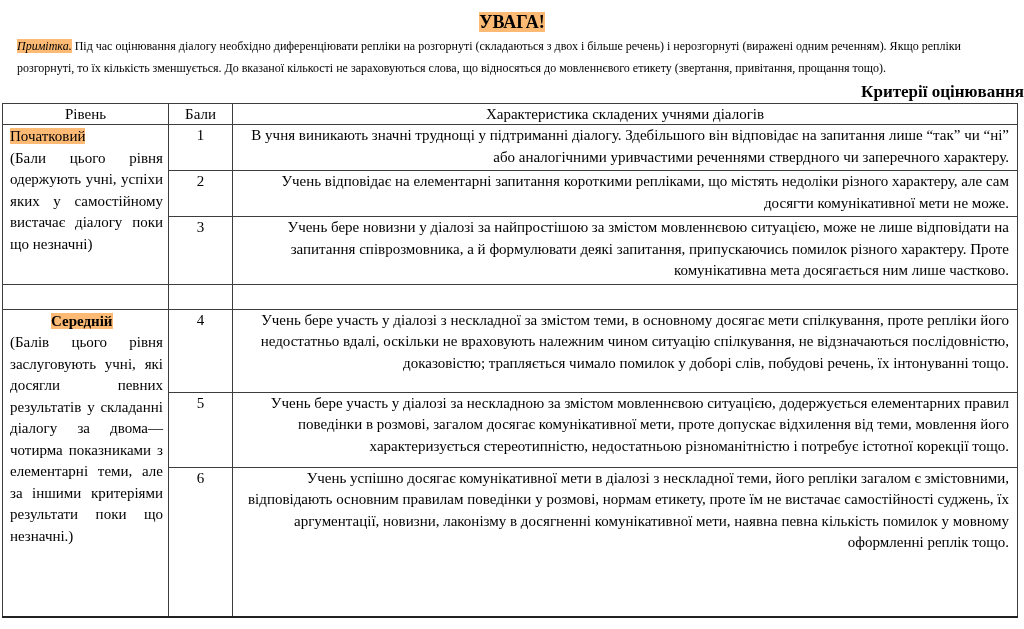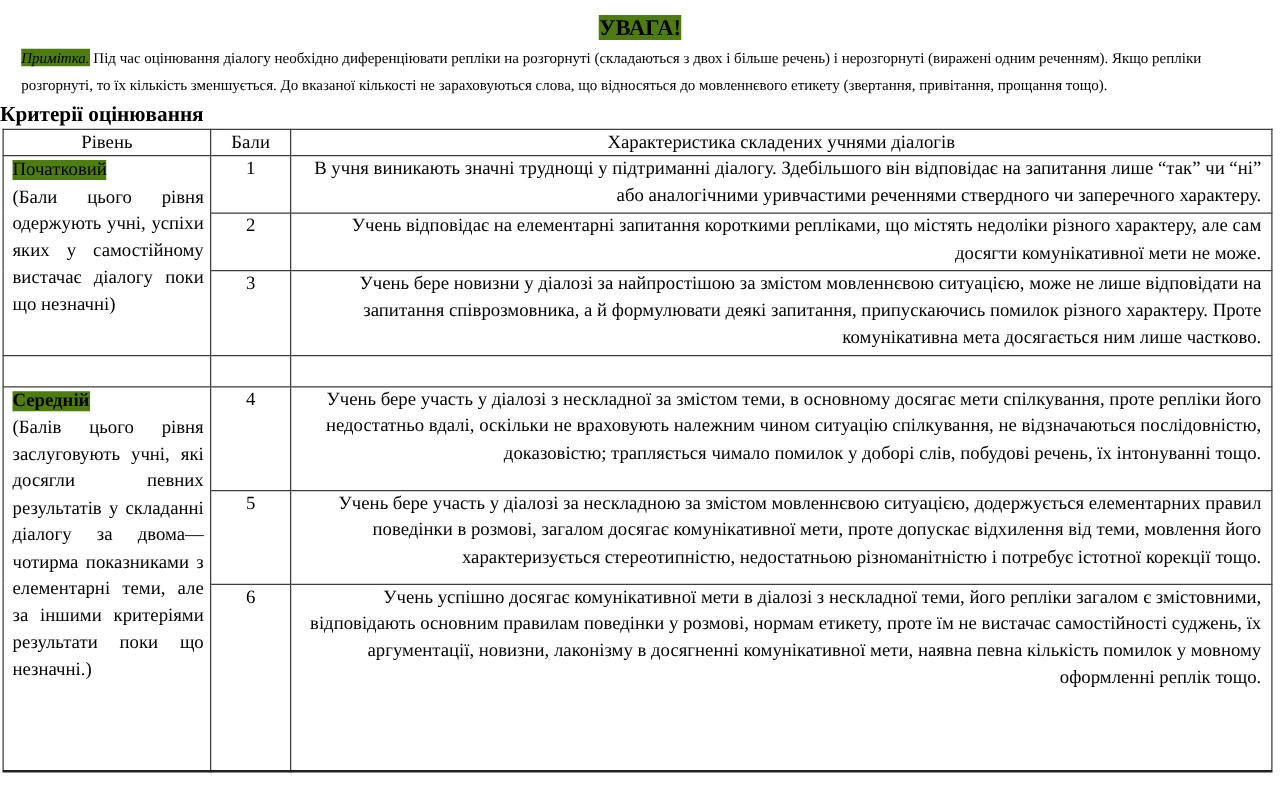--- a/index.html
+++ b/index.html
@@ -12,34 +12,34 @@
   }
   .page { width: 1024px; height: 629px; padding-top: 12px; }
 
   .attention {
     text-align: center;
     font-size: 18px;
     line-height: 21px;
     font-weight: bold;
     margin-bottom: 3px;
   }
-  .hl { background: #4d7c0f; }
+  .hl { background: #fdba74; }
   .note {
     margin: 0 14px 0 17px;
     font-size: 12px;
     line-height: 21.5px;
     text-align: left;
   }
   .note-label { font-style: italic; }
   .table-title {
-    text-align: left;
+    text-align: right;
     font-weight: bold;
     font-size: 17px;
     line-height: 21px;
-    margin: 2px 16px 1px 0;
+    margin: 2px 0 1px 0;
   }
 
   table.criteria {
     border-collapse: collapse;
     table-layout: fixed;
     width: 1015px;
     margin-left: 2px;
   }
   table.criteria td {
     border: 1px solid #3d3d3d;
@@ -66,21 +66,21 @@
   }
   td.char {
     padding: 0px 8px 2px 6px;
     text-align: right;
   }
   td.level {
     padding: 1px 5px 2px 7px;
     text-align: justify;
   }
   .level-name { display: inline; }
-  .level-name.bold { font-weight: bold; }
+  .level-name.bold { font-weight: bold; margin-left: 41px; }
   .level-desc { display: block; }
 
   tr.r1 { height: 40px; }
   tr.r2 { height: 44px; }
   tr.r3 { height: 65px; }
   tr.sep { height: 25px; }
   tr.r4 { height: 83px; }
   tr.r5 { height: 75px; }
   tr.r6 { height: 150px; }
 </style>

